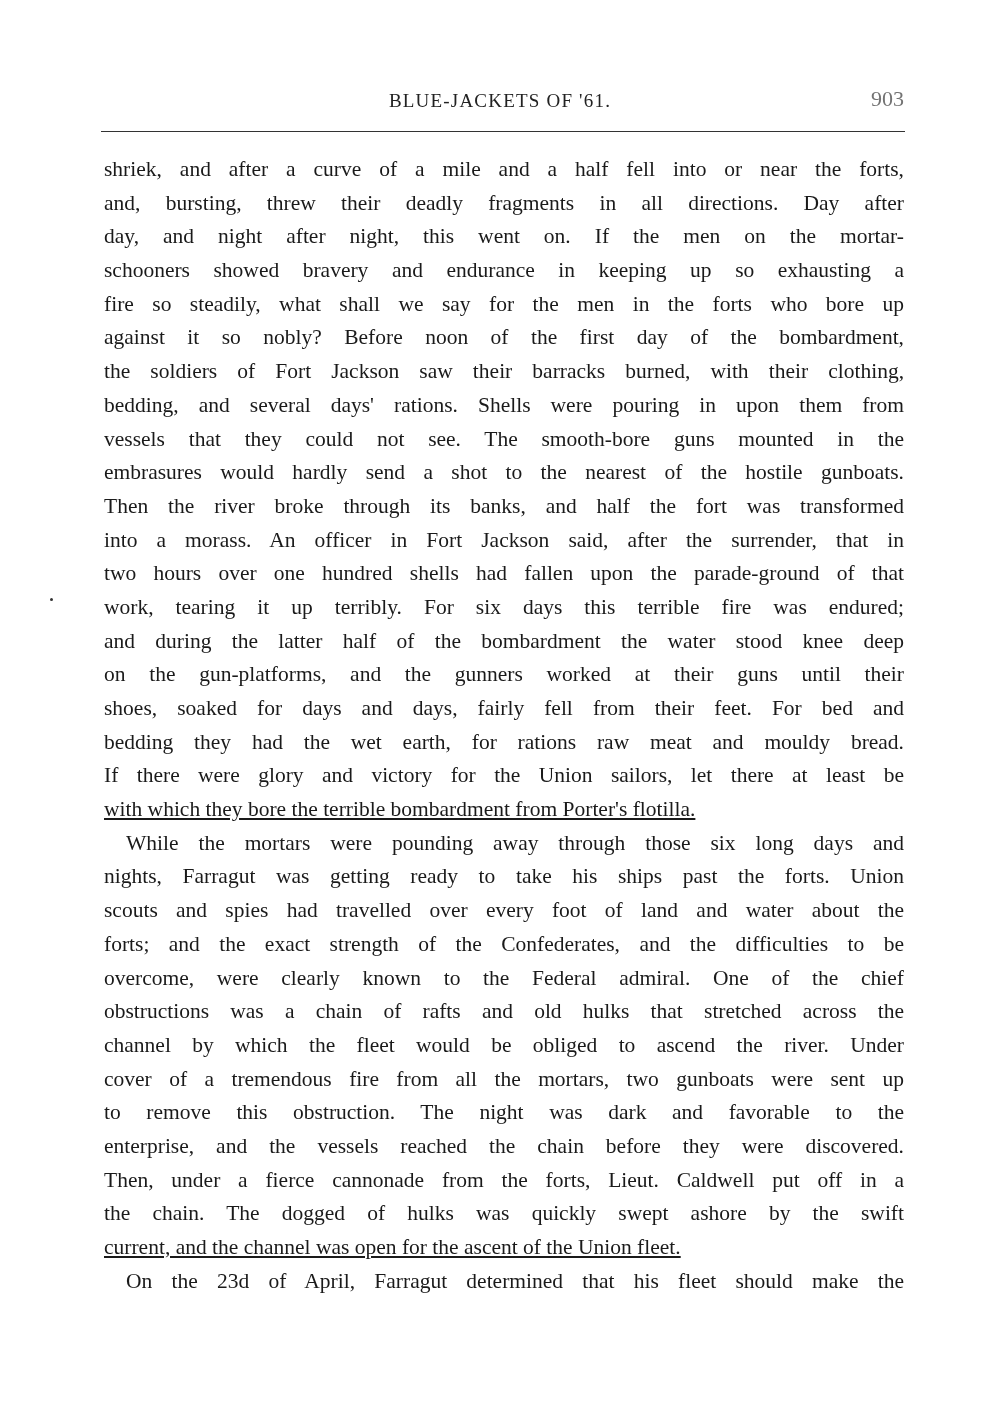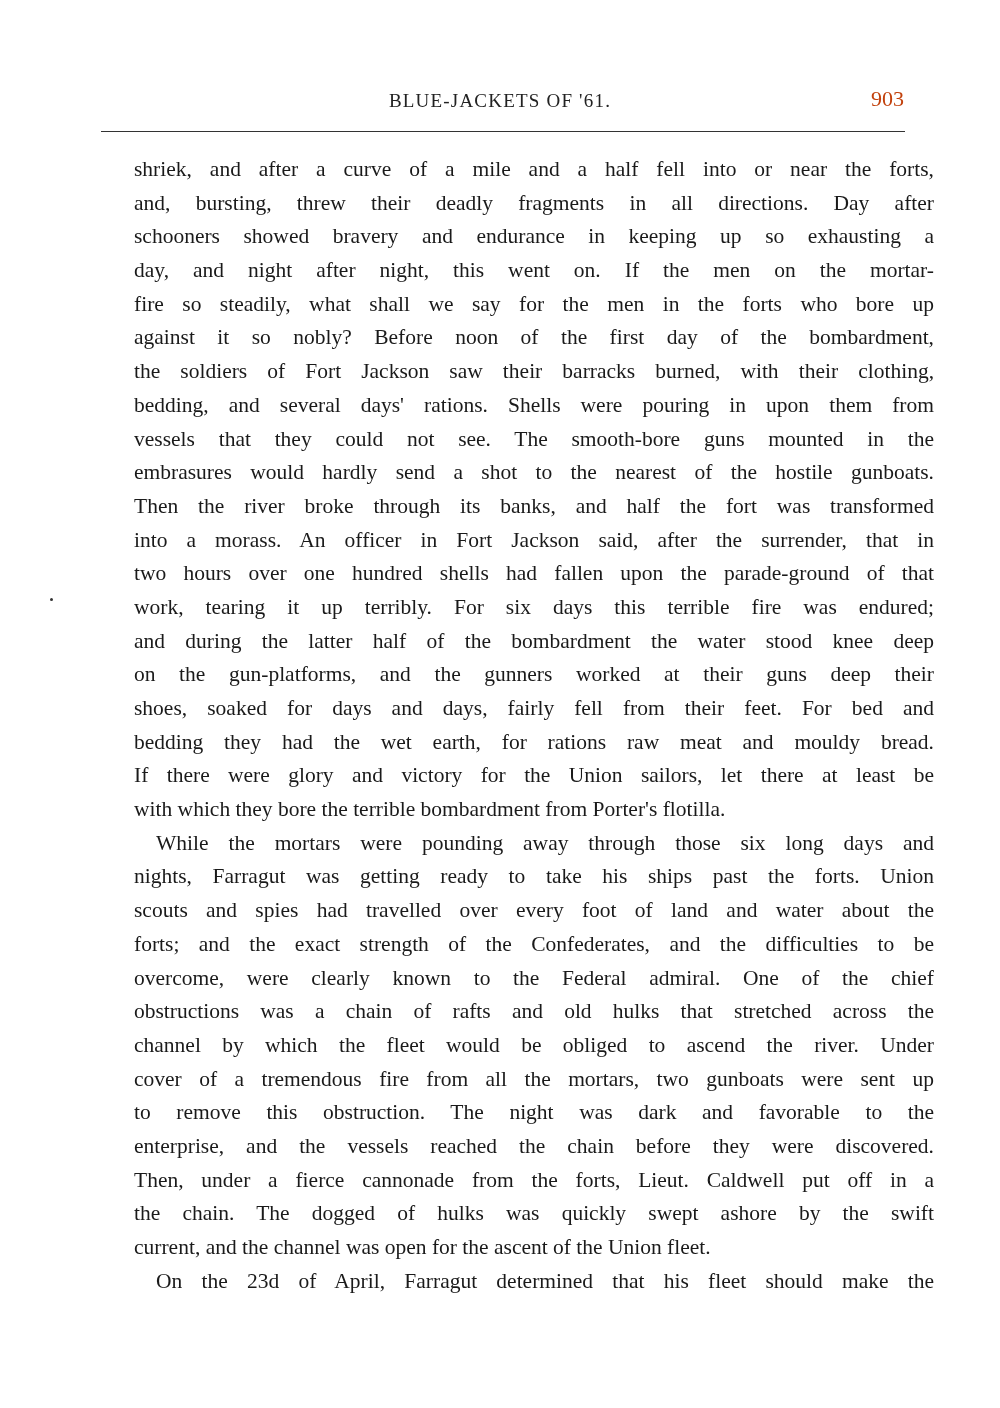--- a/index.html
+++ b/index.html
@@ -35,49 +35,49 @@
       text-align: center;
       font-size: 19px;
       letter-spacing: 1.2px;
       color: #222;
     }
     .folio {
       position: absolute;
       right: 96px;
       top: -2px;
       font-size: 22px;
-      color: #c2410c;
+      color: #737373;
     }
     .head-rule {
       position: absolute;
       top: 131px;
       left: 101px;
       width: 804px;
       height: 0;
       border-top: 1.5px solid #333;
     }
     .text-block {
       position: absolute;
       top: 153px;
       left: 104px;
       width: 800px;
-      margin-left: 30px;
     }
     .line {
       display: block;
       height: 33.7px;
       line-height: 33.7px;
       font-size: 21.5px;
       text-align: justify;
       text-align-last: justify;
       white-space: nowrap;
       overflow: visible;
     }
     .line.last {
       text-align-last: left;
+      text-decoration: underline;
     }
     .line.indent {
       padding-left: 22px;
     }
     .speck {
       position: absolute;
       left: 50px;
       top: 598px;
       width: 3px;
       height: 3px;
@@ -97,34 +97,34 @@
 
   <div class="head-rule"></div>
 
   <div class="speck"></div>
 
   <div class="text-block">
 
     <div>
       <span class="line">shriek, and after a curve of a mile and a half fell into or near the forts,</span>
       <span class="line">and, bursting, threw their deadly fragments in all directions.  Day after</span>
+      <span class="line">day, and night after night, this went on.  If the men on the mortar-</span>
       <span class="line">schooners showed bravery and endurance in keeping up so exhausting a</span>
-      <span class="line">day, and night after night, this went on.  If the men on the mortar-</span>
       <span class="line">fire so steadily, what shall we say for the men in the forts who bore up</span>
       <span class="line">against it so nobly?  Before noon of the first day of the bombardment,</span>
       <span class="line">the soldiers of Fort Jackson saw their barracks burned, with their clothing,</span>
       <span class="line">bedding, and several days' rations.  Shells were pouring in upon them from</span>
       <span class="line">vessels that they could not see.  The smooth-bore guns mounted in the</span>
       <span class="line">embrasures would hardly send a shot to the nearest of the hostile gunboats.</span>
       <span class="line">Then the river broke through its banks, and half the fort was transformed</span>
       <span class="line">into a morass.  An officer in Fort Jackson said, after the surrender, that in</span>
       <span class="line">two hours over one hundred shells had fallen upon the parade-ground of that</span>
       <span class="line">work, tearing it up terribly.  For six days this terrible fire was endured;</span>
       <span class="line">and during the latter half of the bombardment the water stood knee deep</span>
-      <span class="line">on the gun-platforms, and the gunners worked at their guns deep their</span>
+      <span class="line">on the gun-platforms, and the gunners worked at their guns until their</span>
       <span class="line">shoes, soaked for days and days, fairly fell from their feet.  For bed and</span>
       <span class="line">bedding they had the wet earth, for rations raw meat and mouldy bread.</span>
       <span class="line">If there were glory and victory for the Union sailors, let there at least be</span>
       <span class="line last">with which they bore the terrible bombardment from Porter's flotilla.</span>
     </div>
 
     <div>
       <span class="line indent">While the mortars were pounding away through those six long days and</span>
       <span class="line">nights, Farragut was getting ready to take his ships past the forts.  Union</span>
       <span class="line">scouts and spies had travelled over every foot of land and water about the</span>

